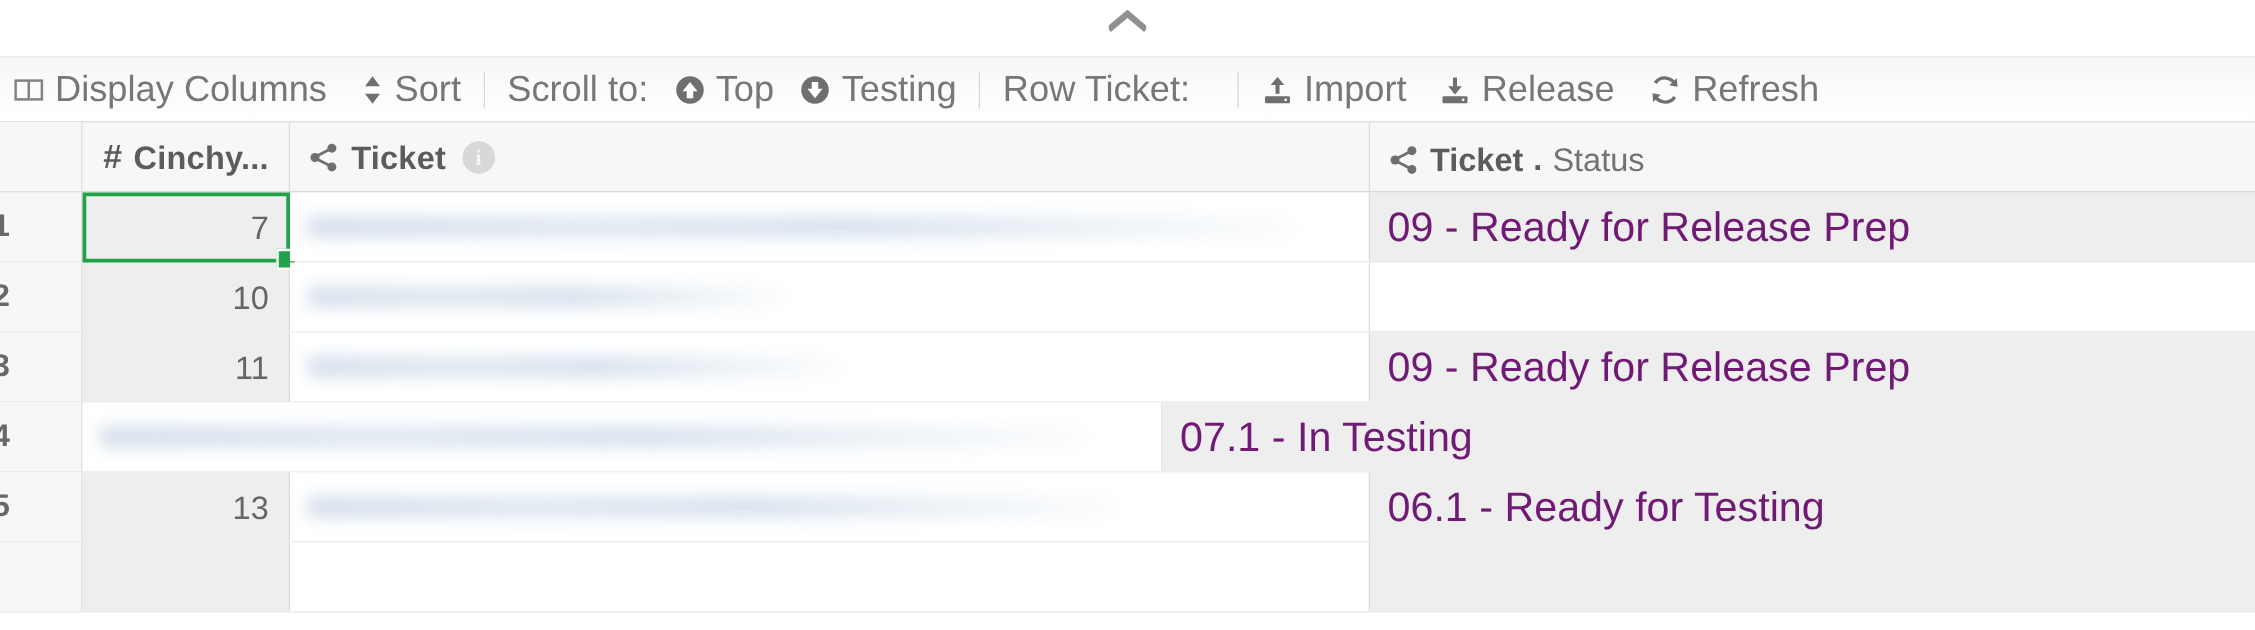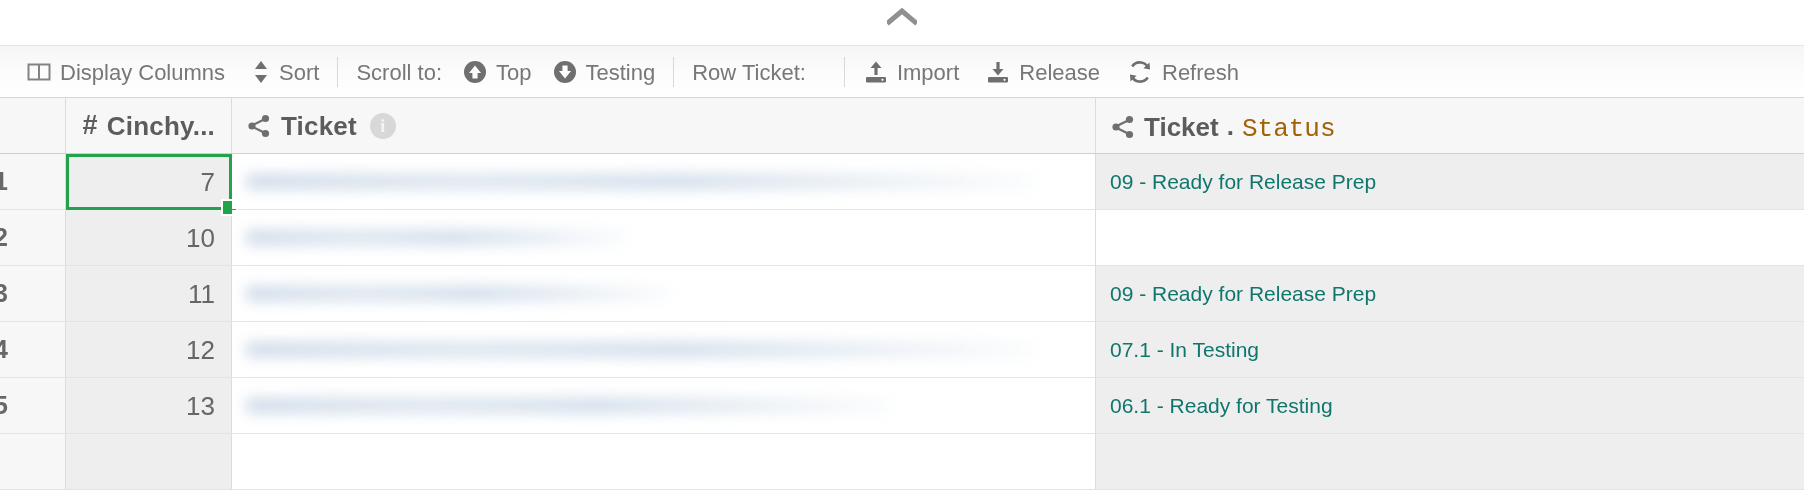--- a/index.html
+++ b/index.html
@@ -44,23 +44,23 @@
 
   
   .toolbar {
     position: relative;
     height: 52px;
     box-sizing: border-box;
     background: linear-gradient(to bottom, #f6f6f6 0%, #fbfbfb 45%, #ffffff 100%);
     border-top: 1px solid #e4e4e4;
     display: flex;
     align-items: center;
-    padding-left: 26px;
+    padding-left: 10px;
     color: #7a7a7a;
-    font-size: 22px;
+    font-size: 29px;
     white-space: nowrap;
   }
   .tb-item {
     display: inline-flex;
     align-items: center;
     gap: 8px;
     cursor: pointer;
     padding: 0 0px;
     color: #777777;
   }
@@ -176,21 +176,21 @@
   }
   .hdr-status-txt {
     display: inline-flex;
     align-items: baseline;
     gap: 8px;
     font-size: 26px;
     line-height: 1;
   }
   .hdr-status-txt .seg-strong { font-weight: bold; color: #5c5c5c; }
   .hdr-status-txt .seg-dot { font-weight: bold; color: #5c5c5c; position: relative; top: -1px; }
-  .hdr-status-txt .seg-light { font-weight: normal; color: #a16207; font-family: Liberation Mono, monospace; }
+  .hdr-status-txt .seg-light { font-weight: normal; color: #737373; }
   .info-badge {
     width: 26px;
     height: 26px;
     border-radius: 50%;
     background: #d8d8d8;
     color: #f4f4f4;
     font-size: 18px;
     font-weight: bold;
     font-family: "Liberation Serif", serif;
     display: inline-flex;
@@ -208,22 +208,22 @@
     color: #686868;
     margin-left: -6px;
     line-height: 1;
   }
   .numval {
     font-size: 26px;
     color: #666666;
     line-height: 1;
   }
   .statusval {
-    font-size: 21px;
-    color: #0f766e;
+    font-size: 33px;
+    color: #701a75;
     line-height: 1;
     cursor: pointer;
     white-space: nowrap;
   }
 
   
   .bg-shade { background: #eeeeee; }
   .bg-plain { background: #ffffff; }
   .bg-gutter-shade { background: #f7f7f7; }
 
@@ -480,23 +480,20 @@
       </div>
       <div class="c-status bg-shade">
         <span class="statusval">09 - Ready for Release Prep</span>
       </div>
     </div>
 
     <div class="grid-row data-row">
       <div class="c-gutter bg-gutter-shade">
         <span class="rownum">4</span>
       </div>
-      <div class="c-num bg-shade">
-        <span class="numval">12</span>
-      </div>
       <div class="c-ticket bg-plain">
         <span class="blur-wrap">
           <span class="blur-bar" style="width:93%;"></span>
         </span>
       </div>
       <div class="c-status bg-shade">
         <span class="statusval">07.1 - In Testing</span>
       </div>
     </div>
 

